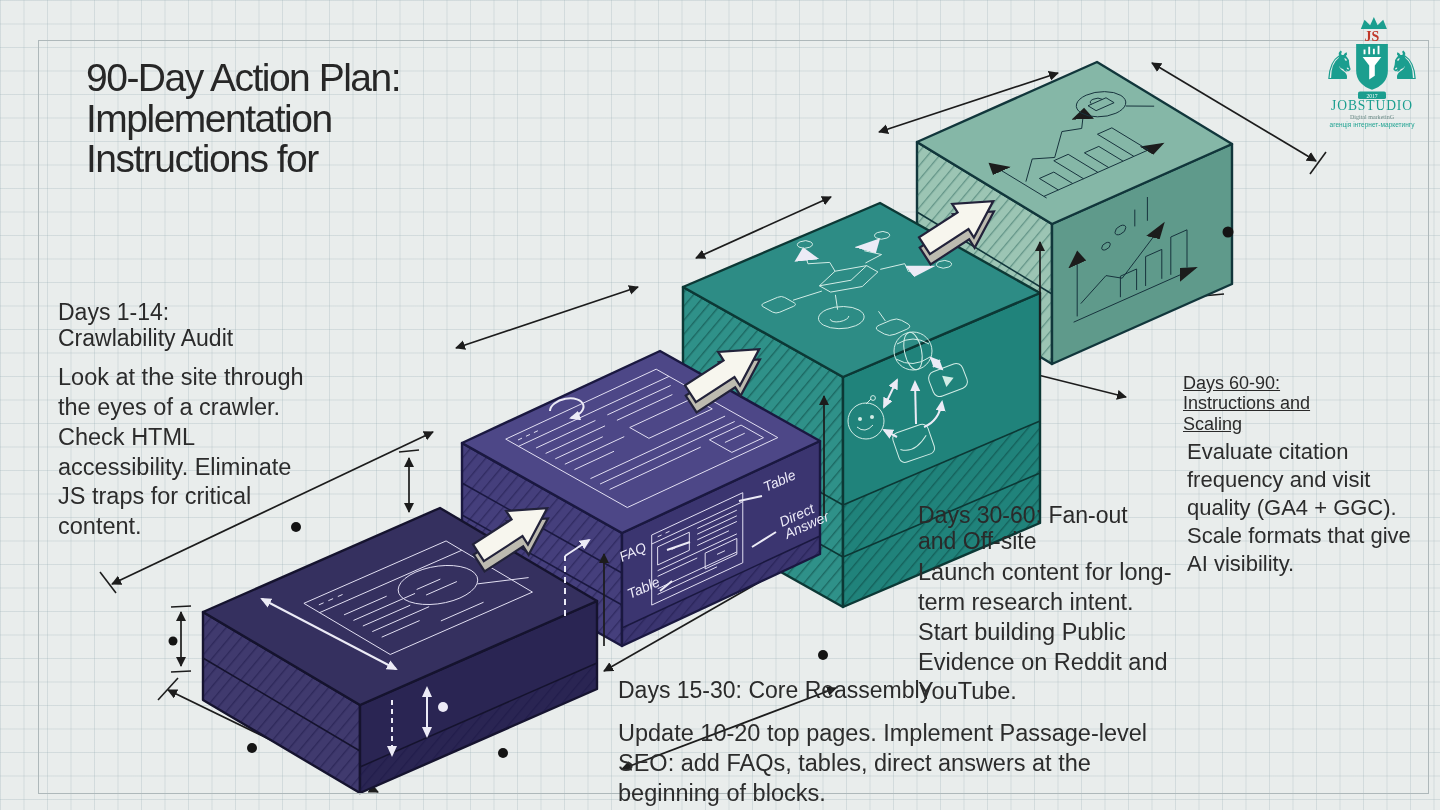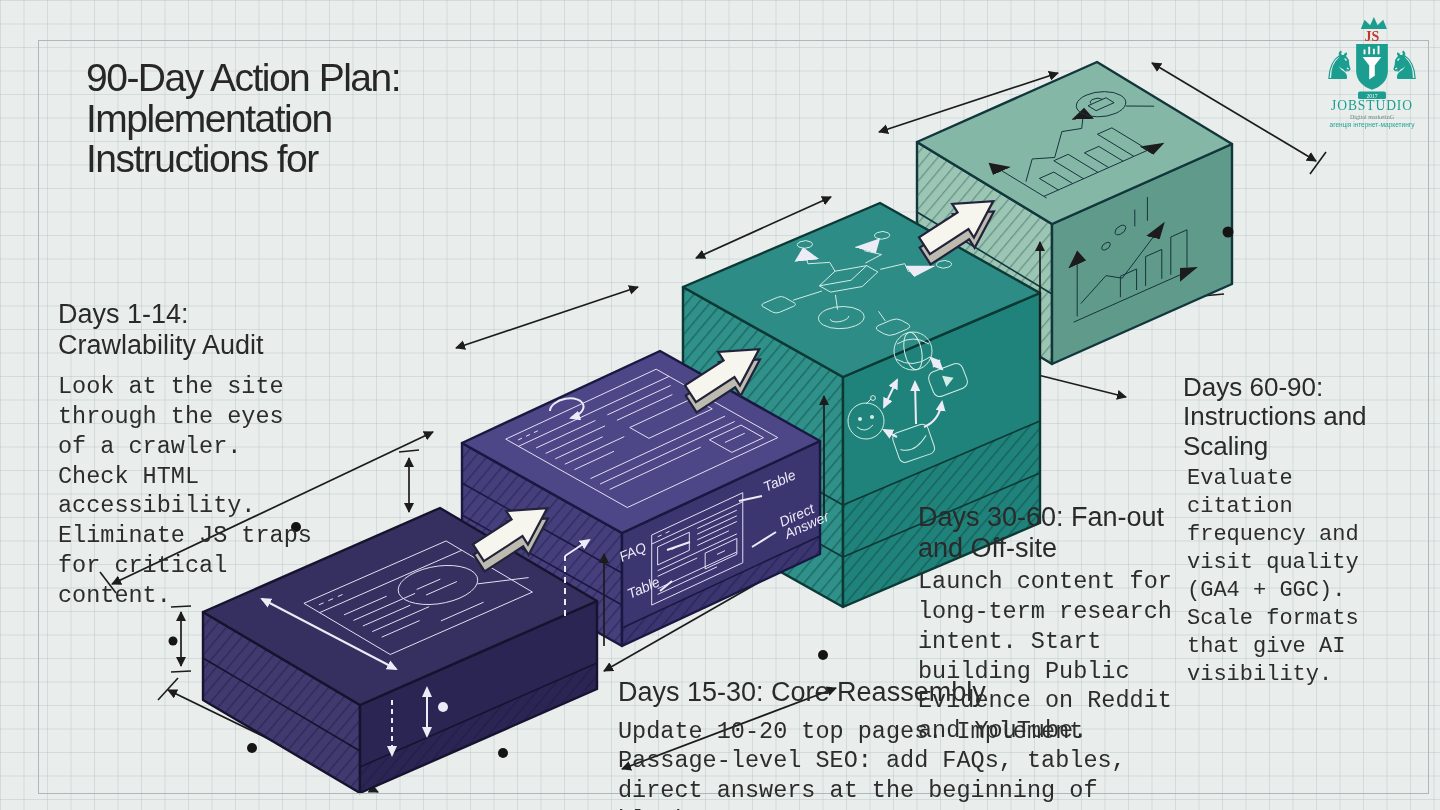--- a/index.html
+++ b/index.html
@@ -7,29 +7,29 @@
     font-family:"Liberation Sans",sans-serif;color:#262626;
     background-color:#e9edec;
     background-image:linear-gradient(rgba(158,178,184,.30) 1px,transparent 1px),
                      linear-gradient(90deg,rgba(158,178,184,.30) 1px,transparent 1px);
     background-size:23.5px 23.5px;}
   #frame{position:absolute;left:38px;top:40px;width:1389px;height:752px;
     border:1.5px solid #aeb8ba;pointer-events:none;}
   #title{position:absolute;left:86px;top:58px;font-size:39px;line-height:1.04;
     font-weight:400;letter-spacing:-1.5px;color:#272727;}
   .phase{position:absolute;}
-  .phase .h{font-size:27px;line-height:1.13;font-weight:400;color:#2a2a2a;}
-  .phase .b{font-size:23.5px;line-height:1.27;font-weight:400;color:#2c2c2c;margin-top:12px;font-family:Liberation Mono, monospace;}
+  .phase .h{font-size:23px;line-height:1.13;font-weight:400;color:#2a2a2a;}
+  .phase .b{font-size:23.5px;line-height:1.27;font-weight:400;color:#2c2c2c;margin-top:12px;}
   #phase1{left:58px;top:299px;width:262px;}
   #phase2{left:618px;top:677px;width:548px;}
-  #phase2 .b{margin-top:9px;}
+  #phase2 .b{margin-top:16px;}
   #phase3{left:918px;top:486px;width:262px;margin-top:16px;}
   #phase3 .b{margin-top:4px;}
   #phase4{left:1183px;top:373px;width:228px;}
-  #phase4 .h{font-size:26px;}
+  #phase4 .h{font-size:18px;text-decoration:underline;}
   #phase4 .b{font-size:22px;margin-top:4px;margin-left:4px;}
   #diagram{position:absolute;left:0;top:0;}
   #logo{position:absolute;left:1316px;top:12px;width:112px;height:120px;}
 </style>
 </head>
 <body>
 
 <div id="stage">
 
   <svg id="diagram" width="1440" height="810" viewBox="0 0 1440 810">

